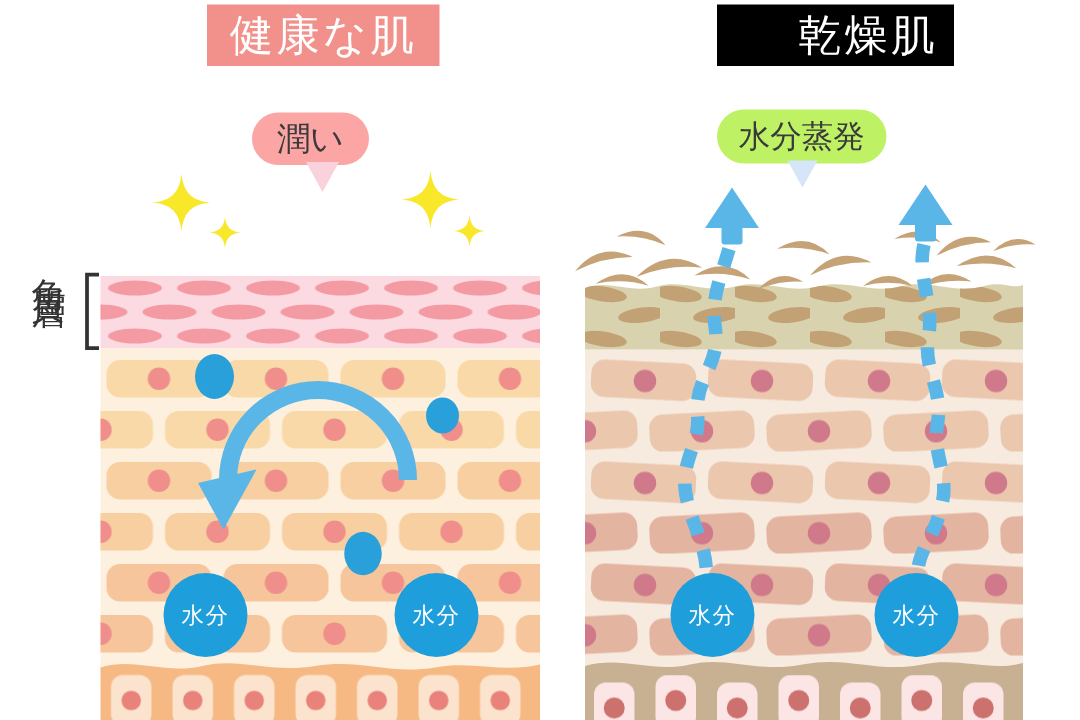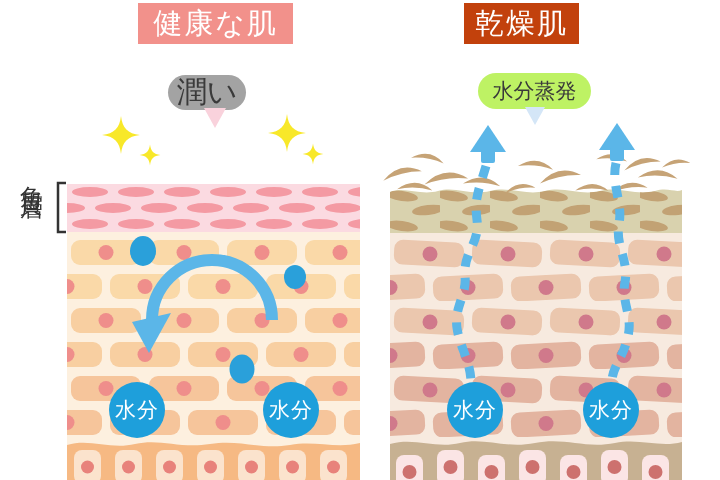--- a/index.html
+++ b/index.html
@@ -7,37 +7,37 @@
     position:relative;width:720px;height:480px;overflow:hidden;
     background:#ffffff;font-family:"DejaVu Sans",sans-serif;
   }
   #skin-svg{position:absolute;left:0;top:0;}
   .abs{position:absolute;}
   .badge{
     display:flex;align-items:center;justify-content:center;
     color:#ffffff;font-size:29px;font-weight:500;letter-spacing:2px;
   }
   .badge-left{left:138px;top:3px;width:155px;height:41px;background:#f2918b;}
-  .badge-right{left:464px;top:3px;width:115px;height:41px;background:#c2410c;}
+  .badge-right{left:478px;top:3px;width:115px;height:41px;background:#000000;padding-left:43px;}
   .bubble{
     display:flex;align-items:center;justify-content:center;
     color:#3a3a3a;border-radius:18px;font-weight:500;
   }
-  .bubble-left{left:168px;top:75px;width:78px;height:35px;background:#a3a3a3;font-size:30px;}
+  .bubble-left{left:168px;top:75px;width:78px;height:35px;background:#fca5a5;font-size:22px;}
   .bubble-right{left:478px;top:73px;width:113px;height:36px;background:#bef264;font-size:21px;}
   .tail{width:0;height:0;border-left:11px solid transparent;border-right:11px solid transparent;}
   .tail-left{left:204px;top:108px;border-top:20px solid #f9d2dc;}
   .tail-right{left:525px;top:107px;border-left:10px solid transparent;border-right:10px solid transparent;border-top:18px solid #d4e6f7;}
   .corneum-label{
     left:20px;top:167px;height:105px;color:#333333;font-size:23px;
     writing-mode:vertical-rl;text-orientation:upright;letter-spacing:6px;line-height:1;
   }
   .water-label{
     width:60px;height:28px;display:flex;align-items:center;justify-content:center;
-    color:#ffffff;font-size:21px;font-weight:500;letter-spacing:1px;
+    color:#ffffff;font-size:15px;font-weight:500;letter-spacing:1px;
   }
 </style>
 </head>
 <body>
 
 <div id="stage">
 
   <svg id="skin-svg" width="720" height="480" viewBox="0 0 720 480">
     <defs>
 

